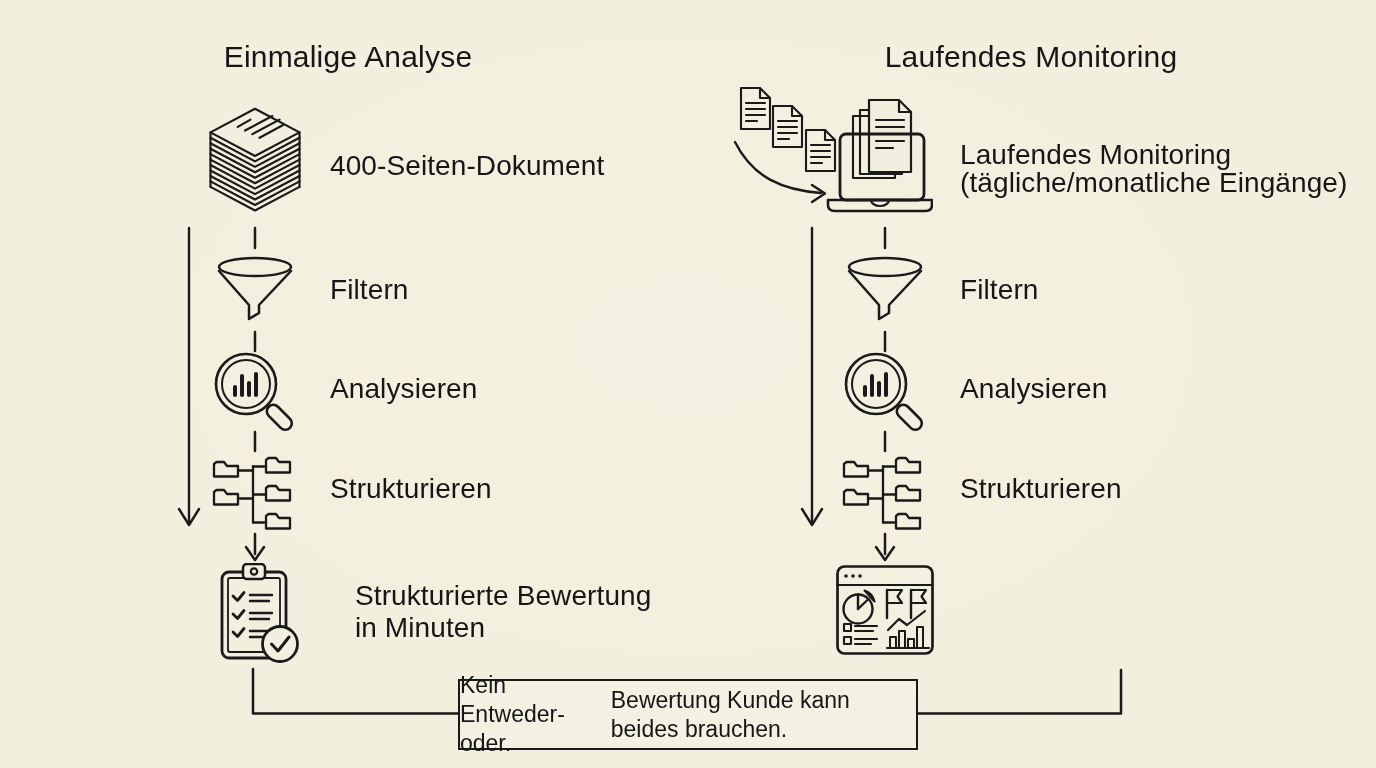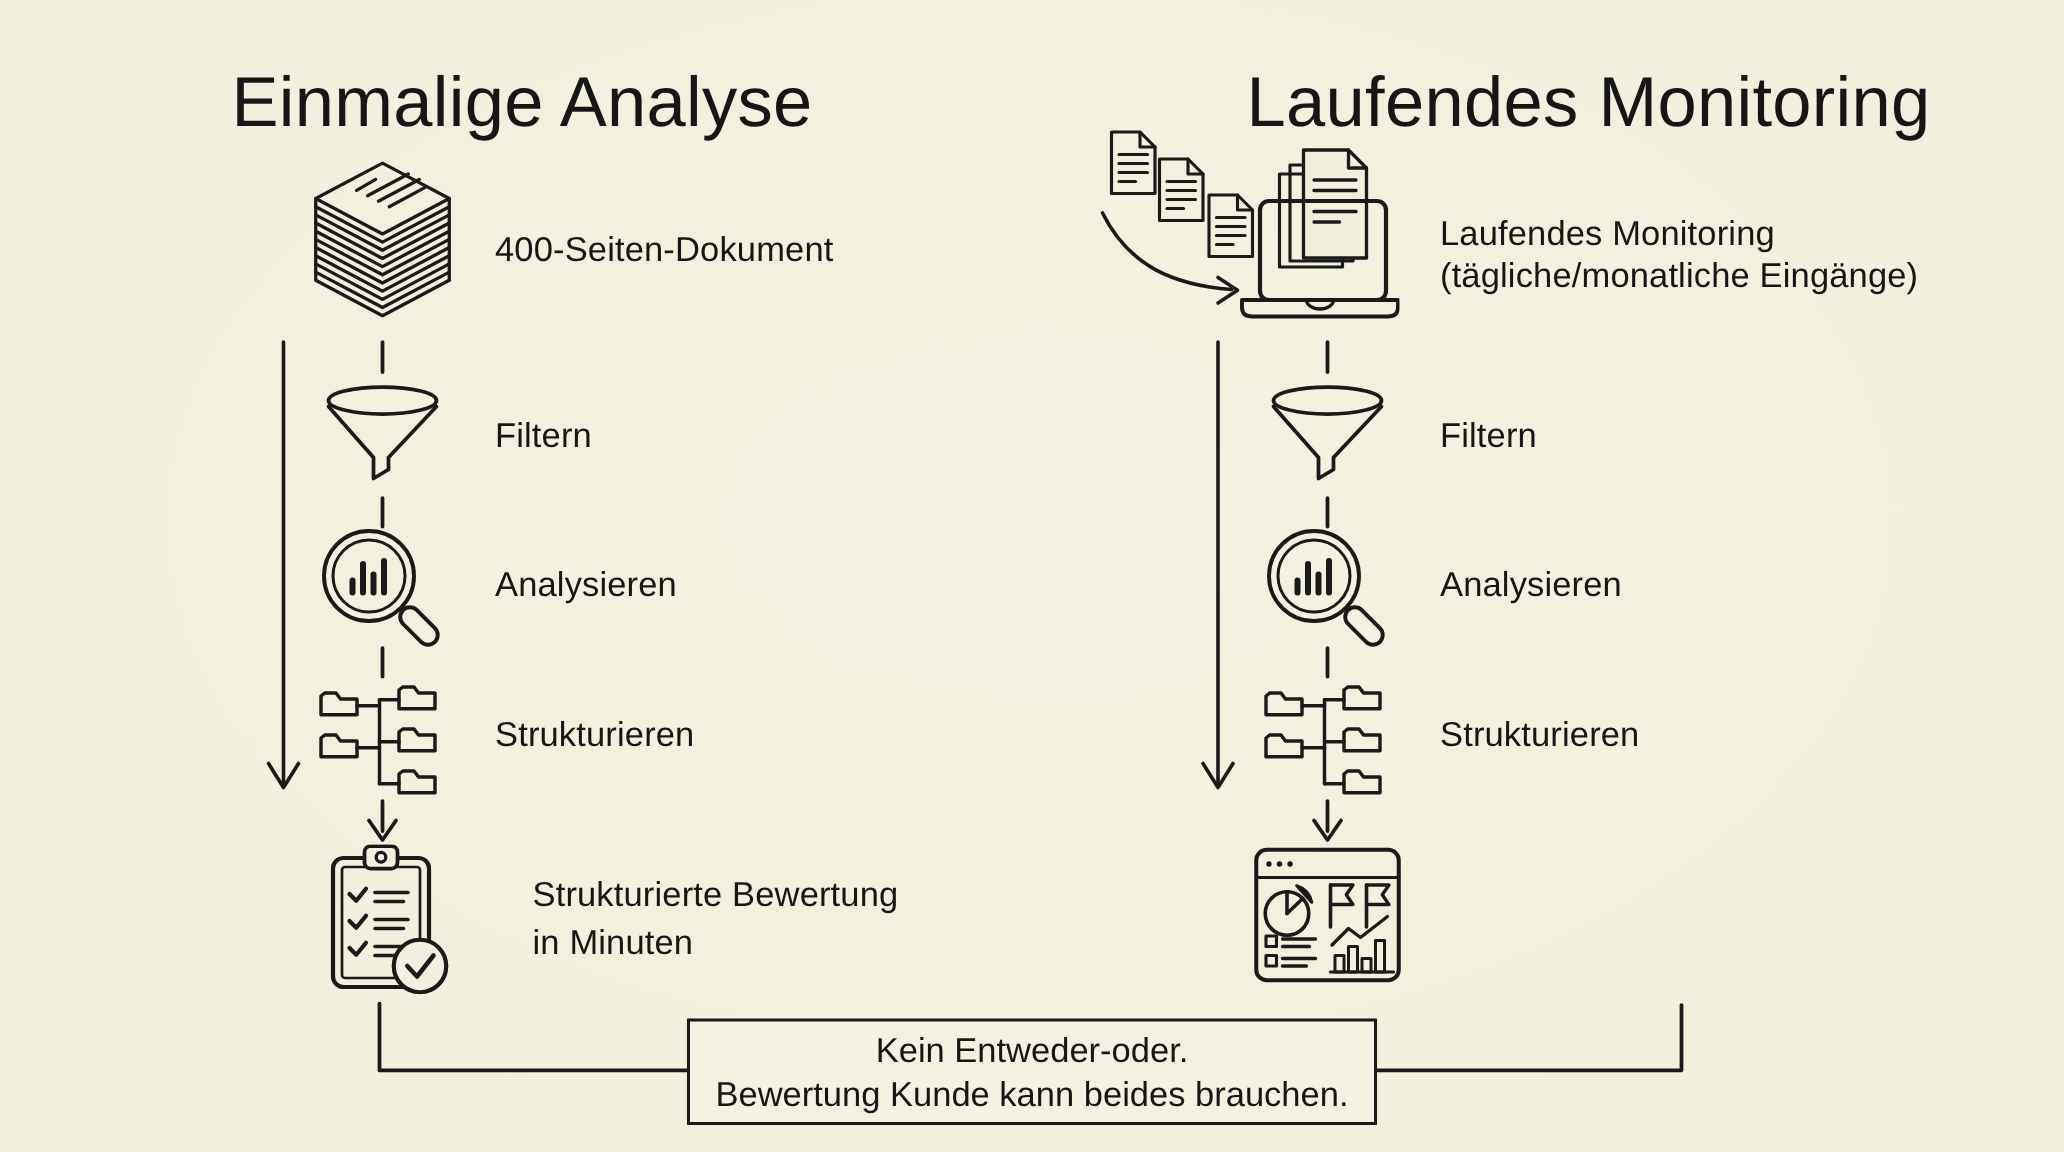--- a/index.html
+++ b/index.html
@@ -6,40 +6,40 @@
   .page{
     position:relative;
     width:1376px;height:768px;
     background:radial-gradient(ellipse at 50% 45%, #f4f1e2 0%, #f1eedc 100%);
     font-family:"Liberation Sans", sans-serif;
     color:#161616;
     overflow:hidden;
   }
   .title{
     position:absolute;top:40px;width:400px;
-    font-size:47px;font-weight:500;letter-spacing:.2px;
+    font-size:30px;font-weight:500;letter-spacing:.2px;
     text-align:center;white-space:nowrap;
   }
   .title-left{left:148px;}
   .title-right{left:831px;}
   .lbl{
     position:absolute;
-    font-size:23px;line-height:30px;letter-spacing:.1px;
+    font-size:28px;line-height:30px;letter-spacing:.1px;
     white-space:pre-line;
   }
   .lbl.two-sm{line-height:28px;}
   .lbl.two-lg{line-height:32px;}
   .icon{position:absolute;}
   .icon svg{display:block;}
   .overlay{position:absolute;left:0;top:0;}
   .footer-box{
     position:absolute;left:458px;top:679px;width:460px;height:71px;
     background:#f4f1e3;border:2.5px solid #1a1a1a;
     box-sizing:border-box;
-    display:flex;flex-direction:column;align-items:center;justify-content:center;
+    display:flex;flex-direction:row;align-items:center;justify-content:center;
     font-size:23px;line-height:29px;
   }
   .stroke{stroke:#1a1a1a;fill:none;stroke-linecap:round;stroke-linejoin:round;}
 </style>
 </head>
 <body>
 
 <div class="page">
 
   <svg class="overlay" width="1376" height="768" viewBox="0 0 1376 768">

